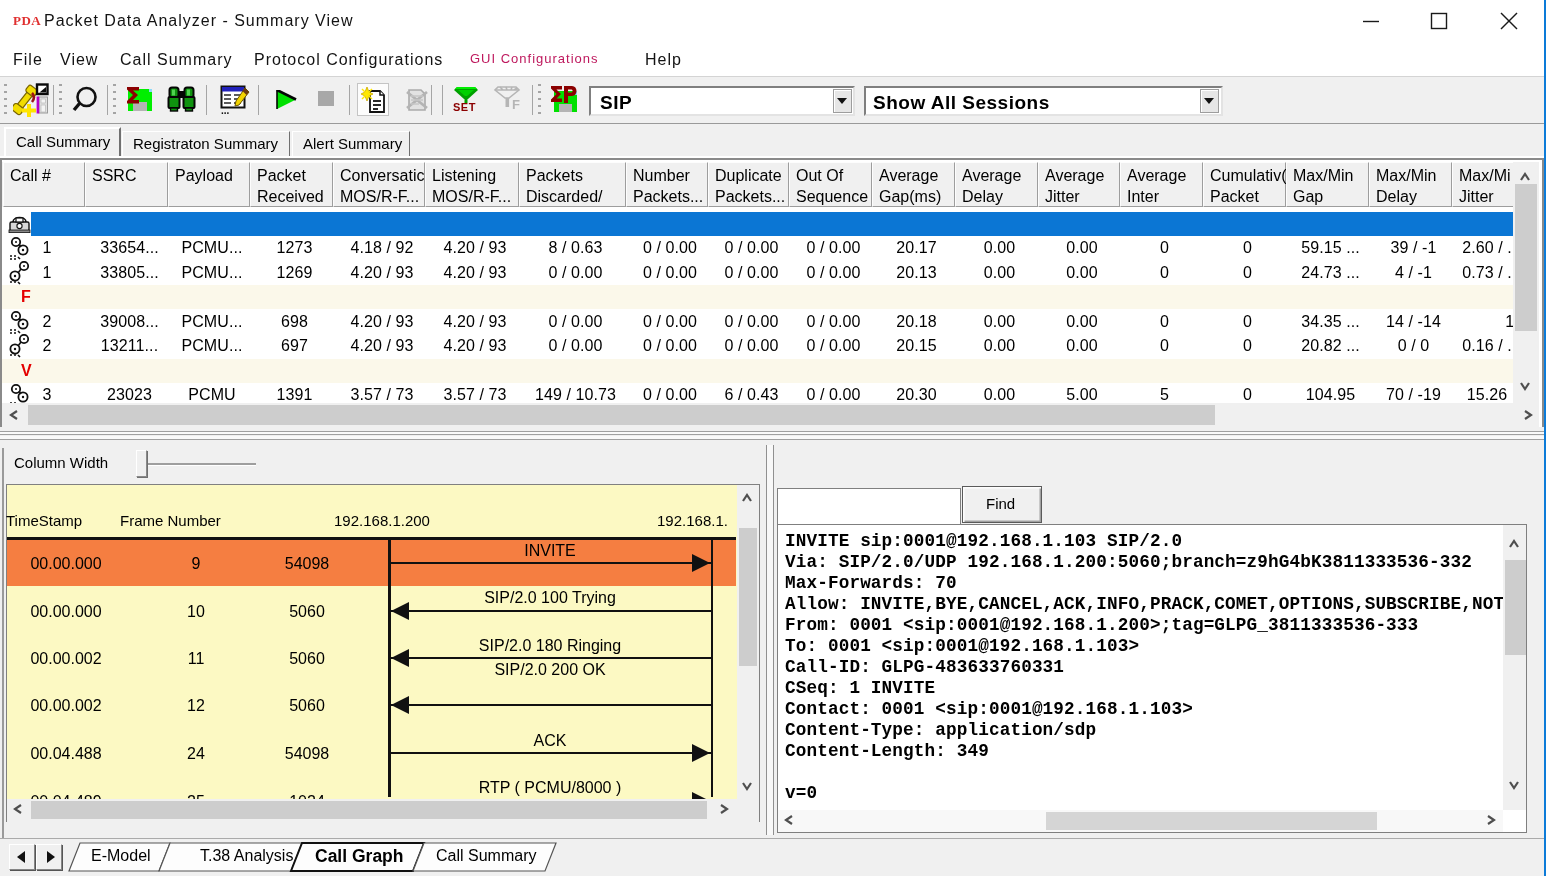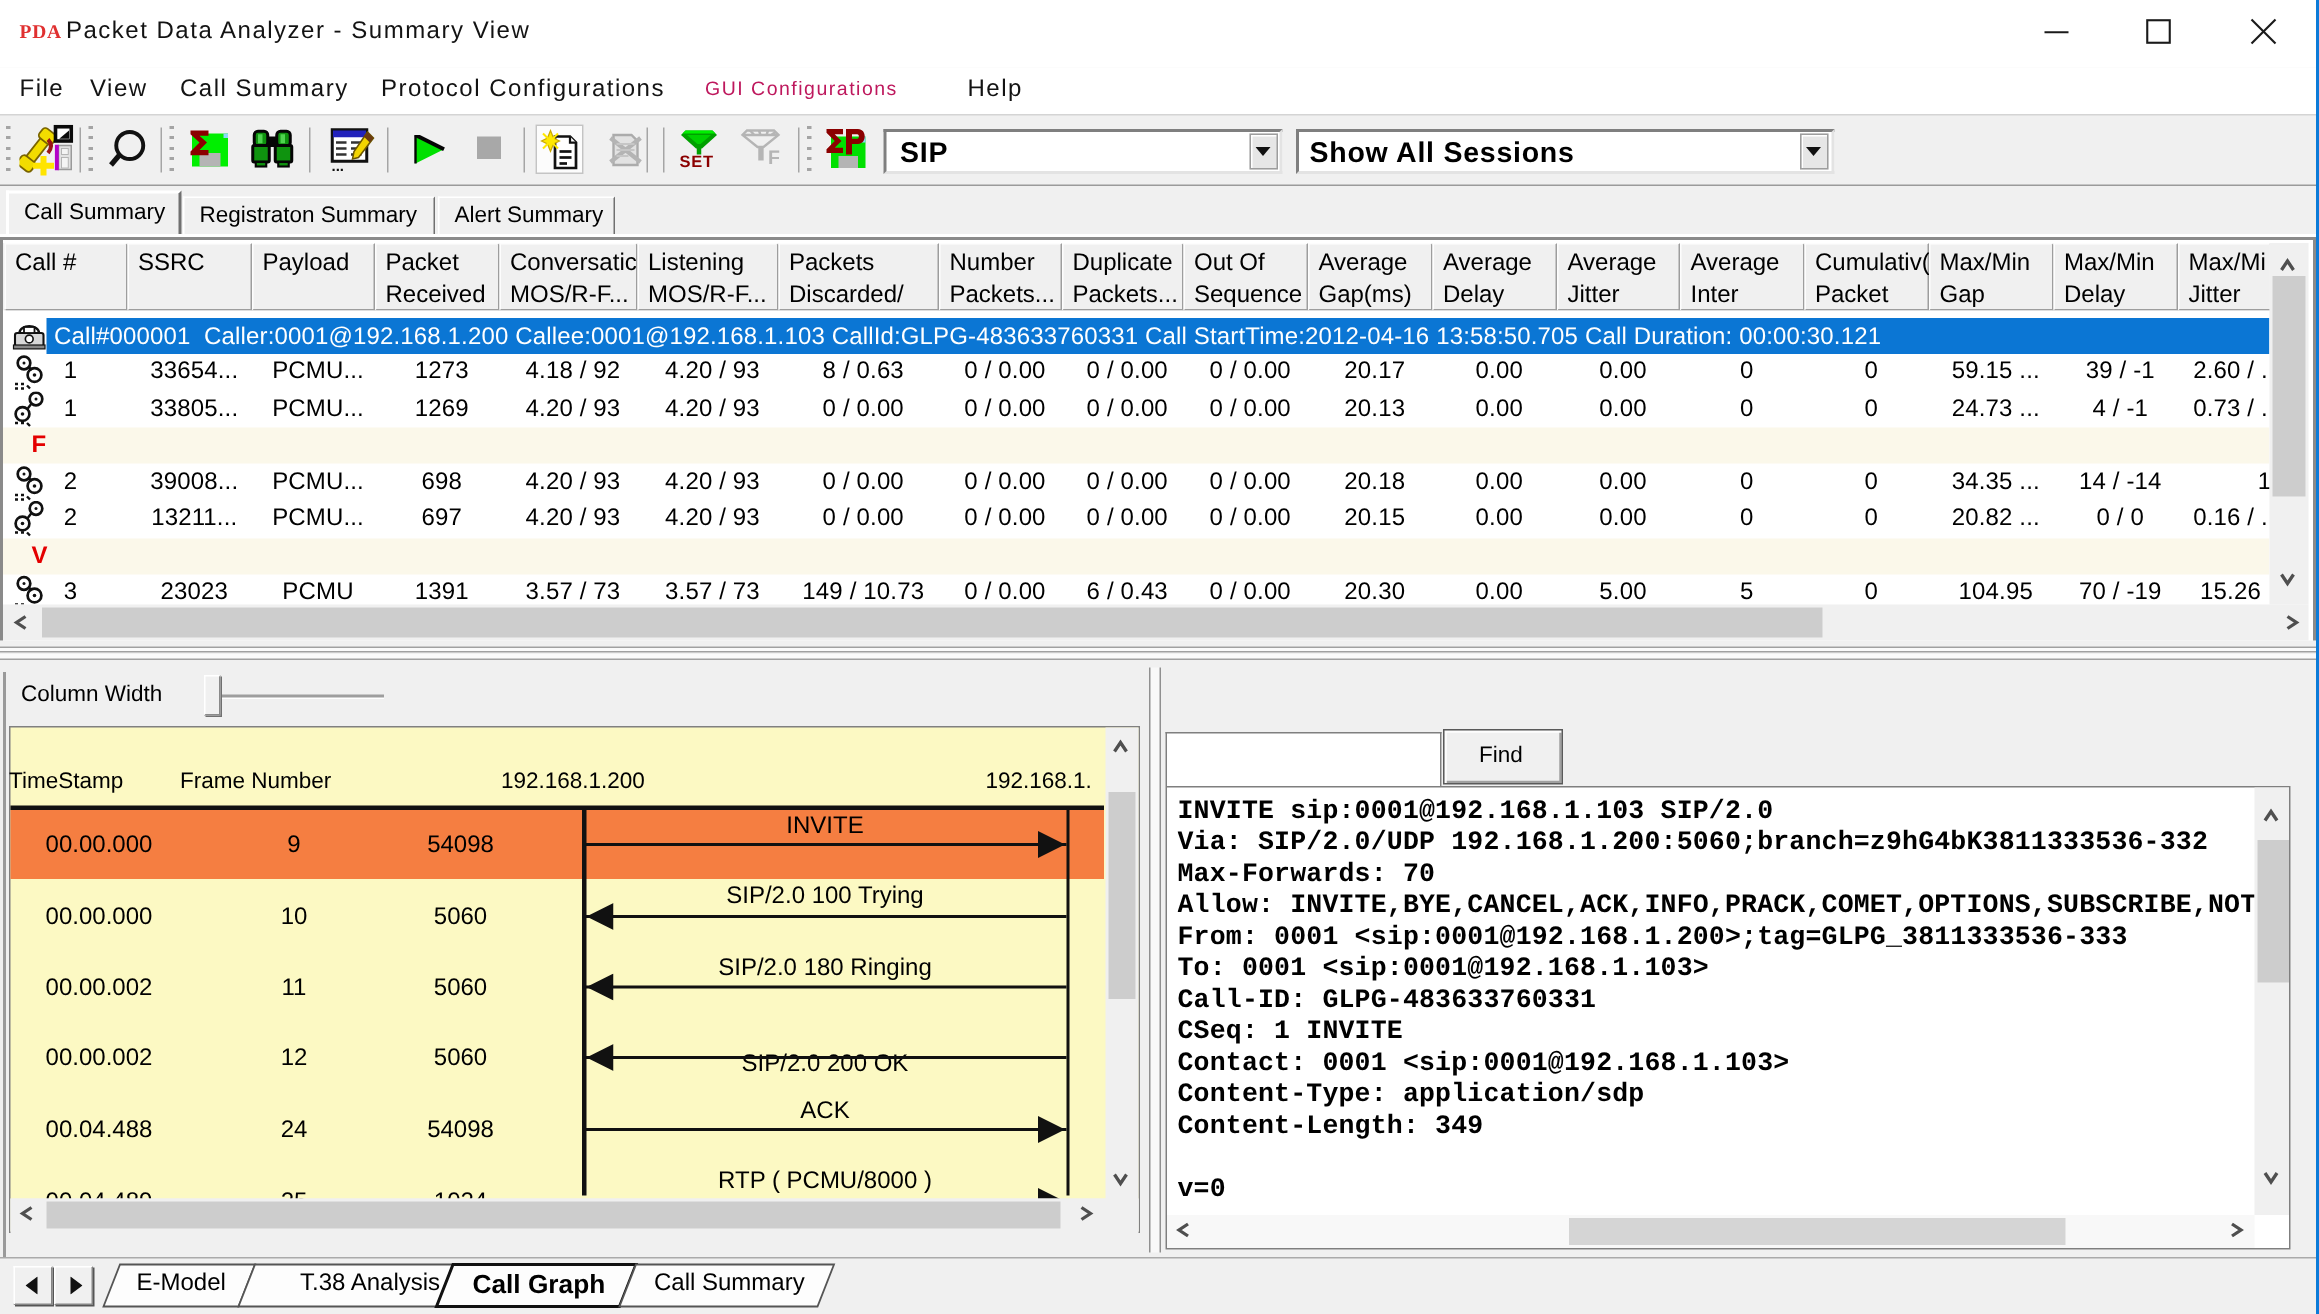--- a/index.html
+++ b/index.html
@@ -196,21 +196,20 @@
 </div>
 <div class="abs" style="left:2px;top:207px;width:1511px;height:196px;overflow:hidden;background:#fff;font-size:16px;letter-spacing:0.1px">
 <div class="abs" style="left:29px;top:5px;width:1482px;height:24px;background:#0b76d4"></div>
 <div class="abs" style="left:6px;top:6px"><svg width="24" height="22" viewBox="0 0 24 22">
 <rect x="2" y="9" width="19" height="9" rx="1.5" fill="#d8d8d8" stroke="#111" stroke-width="1.4"></rect>
 <path d="M5 9 C5 3 18 3 18 9" fill="none" stroke="#111" stroke-width="1.6"></path>
 <rect x="8" y="5" width="7" height="4" fill="#fff" stroke="#111" stroke-width="1.2"></rect>
 <circle cx="11.5" cy="13" r="2.6" fill="#fff" stroke="#111" stroke-width="1.1"></circle>
 <rect x="1" y="17" width="21" height="2.6" fill="#888" stroke="#111" stroke-width="0.8"></rect>
 </svg></div>
-<div class="abs" style="left:34px;top:9px;color:#fff;white-space:pre">Call#000001  Caller:0001@192.168.1.200 Callee:0001@192.168.1.103 CallId:GLPG-483633760331 Call StartTime:2012-04-16 13:58:50.705 Call Duration: 00:00:30.121</div>
 <div class="abs" style="left:6px;top:29px"><svg width="24" height="24" viewBox="0 0 24 24">
 <circle cx="8" cy="6" r="4.2" fill="none" stroke="#111" stroke-width="1.8"></circle>
 <circle cx="8" cy="6" r="1" fill="#111"></circle>
 <circle cx="15" cy="14" r="4.6" fill="none" stroke="#111" stroke-width="1.8"></circle>
 <circle cx="15" cy="14" r="1.2" fill="#111"></circle>
 <path d="M11 8 L13 11" stroke="#111" stroke-width="1.6"></path>
 <path d="M2 20 h2 M6 20 h2 M2 23 h2 M6 23 h2 M10 21 l2 2" stroke="#111" stroke-width="1.6"></path>
 </svg></div>
 <div class="cell" style="left:45.0px;top:33px">1</div>
 <div class="cell" style="left:127.5px;top:33px">33654...</div>
@@ -390,21 +389,21 @@
 <div class="cell" style="left:196px;top:651px">11</div>
 <div class="cell" style="left:307px;top:651px">5060</div>
 <div class="cell" style="left:550px;top:638px">SIP/2.0 180 Ringing</div>
 <div class="abs" style="left:390px;top:657px;width:321px;height:2px;background:#111"></div>
 <svg class="abs" style="left:390px;top:649px" width="19" height="18">
     <polygon points="19,0 19,18 1,9" fill="#111"></polygon>
   </svg>
 <div class="cell" style="left:66px;top:698px">00.00.002</div>
 <div class="cell" style="left:196px;top:698px">12</div>
 <div class="cell" style="left:307px;top:698px">5060</div>
-<div class="cell" style="left:550px;top:702px">SIP/2.0 200 OK</div>
+<div class="cell" style="left:550px;top:662px">SIP/2.0 200 OK</div>
 <div class="abs" style="left:390px;top:704px;width:321px;height:2px;background:#111"></div>
 <svg class="abs" style="left:390px;top:696px" width="19" height="18">
     <polygon points="19,0 19,18 1,9" fill="#111"></polygon>
   </svg>
 <div class="cell" style="left:66px;top:746px">00.04.488</div>
 <div class="cell" style="left:196px;top:746px">24</div>
 <div class="cell" style="left:307px;top:746px">54098</div>
 <div class="cell" style="left:550px;top:733px">ACK</div>
 <div class="abs" style="left:390px;top:752px;width:321px;height:2px;background:#111"></div>
 <svg class="abs" style="left:692px;top:744px" width="19" height="18">

